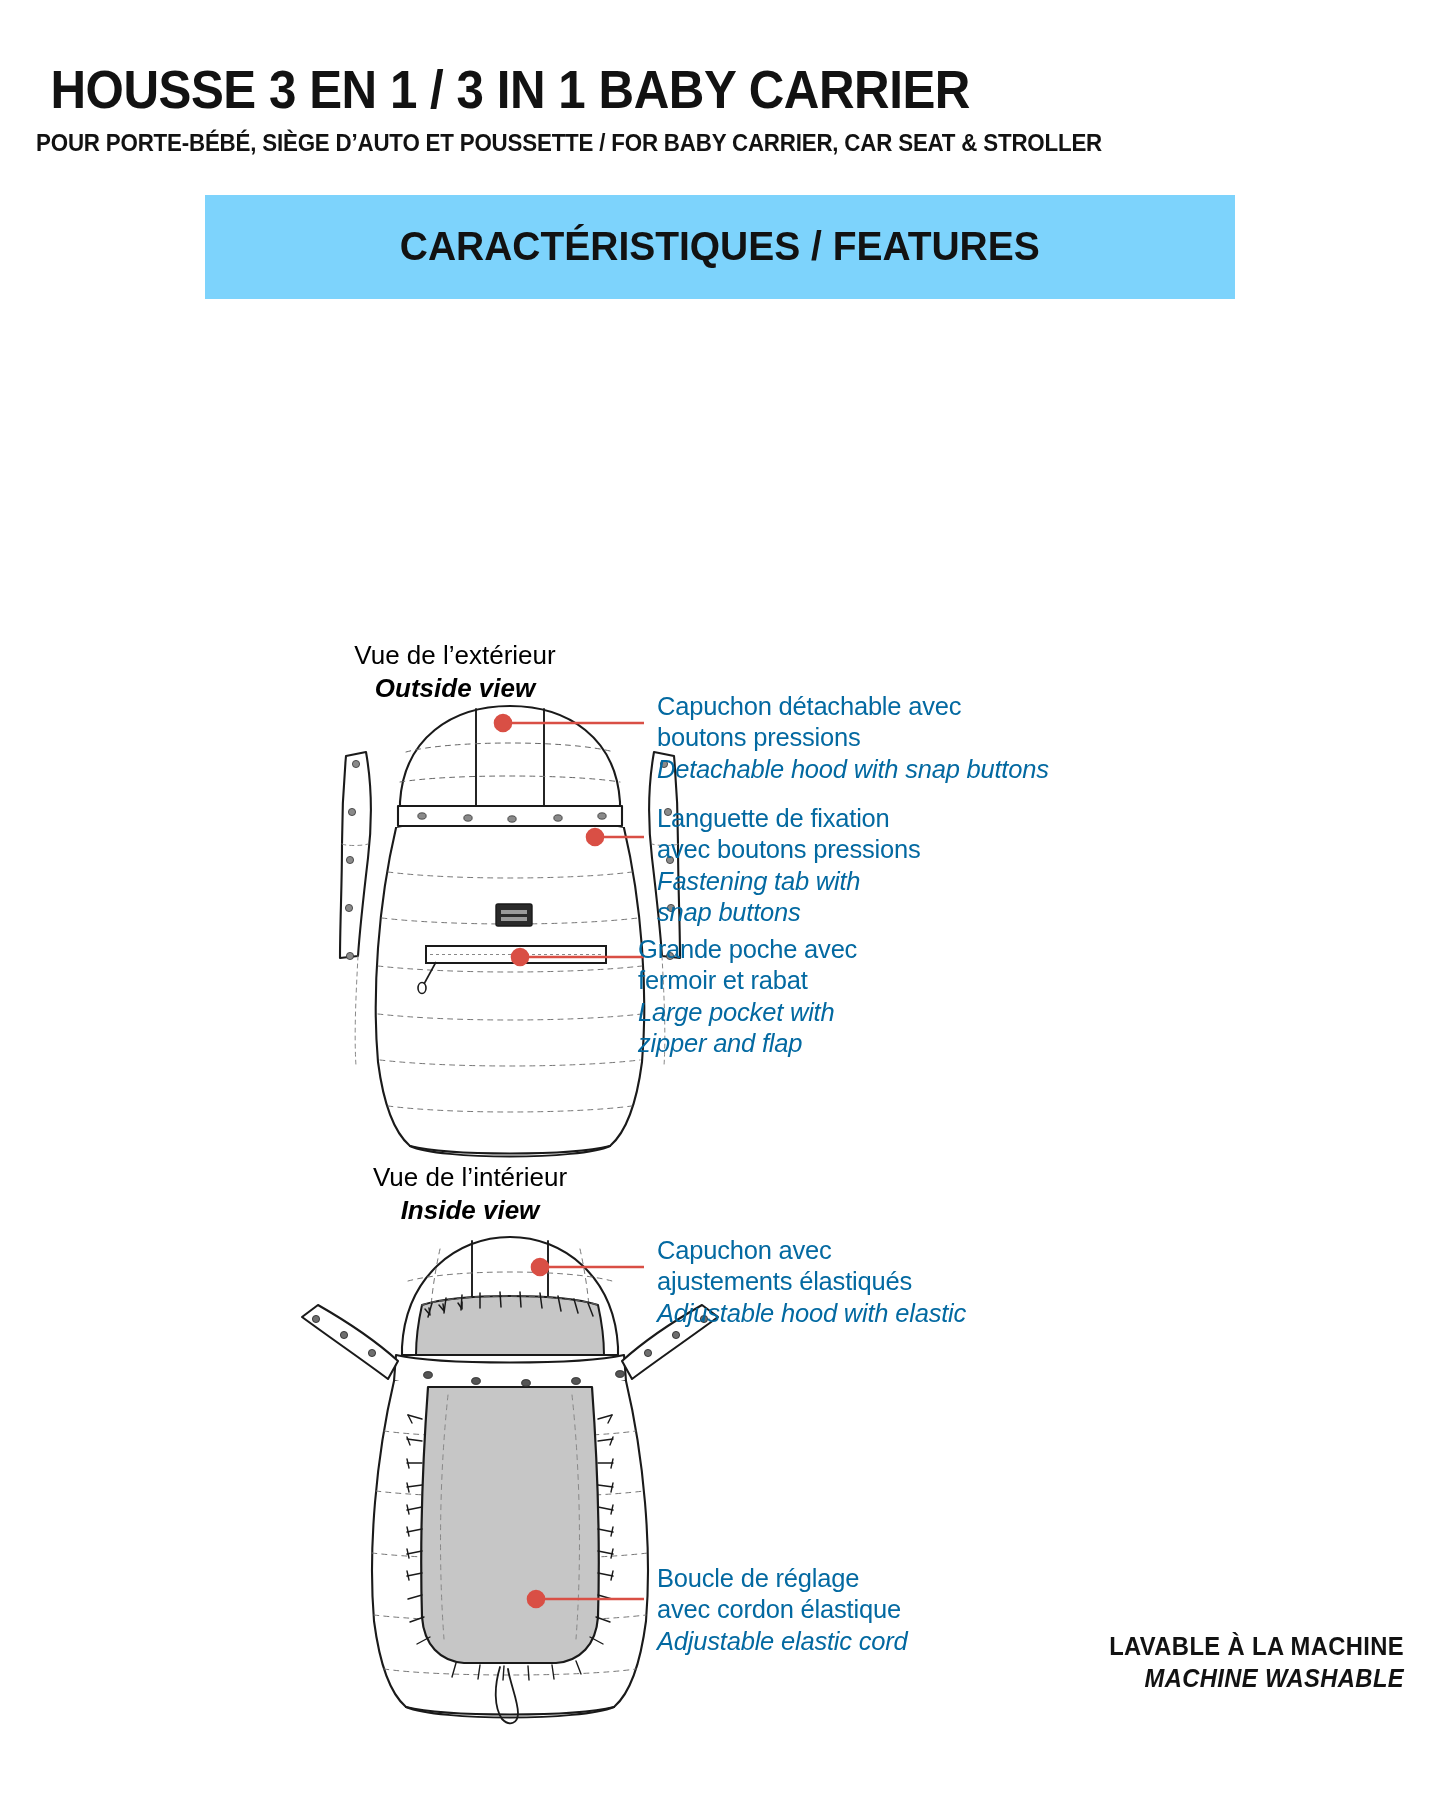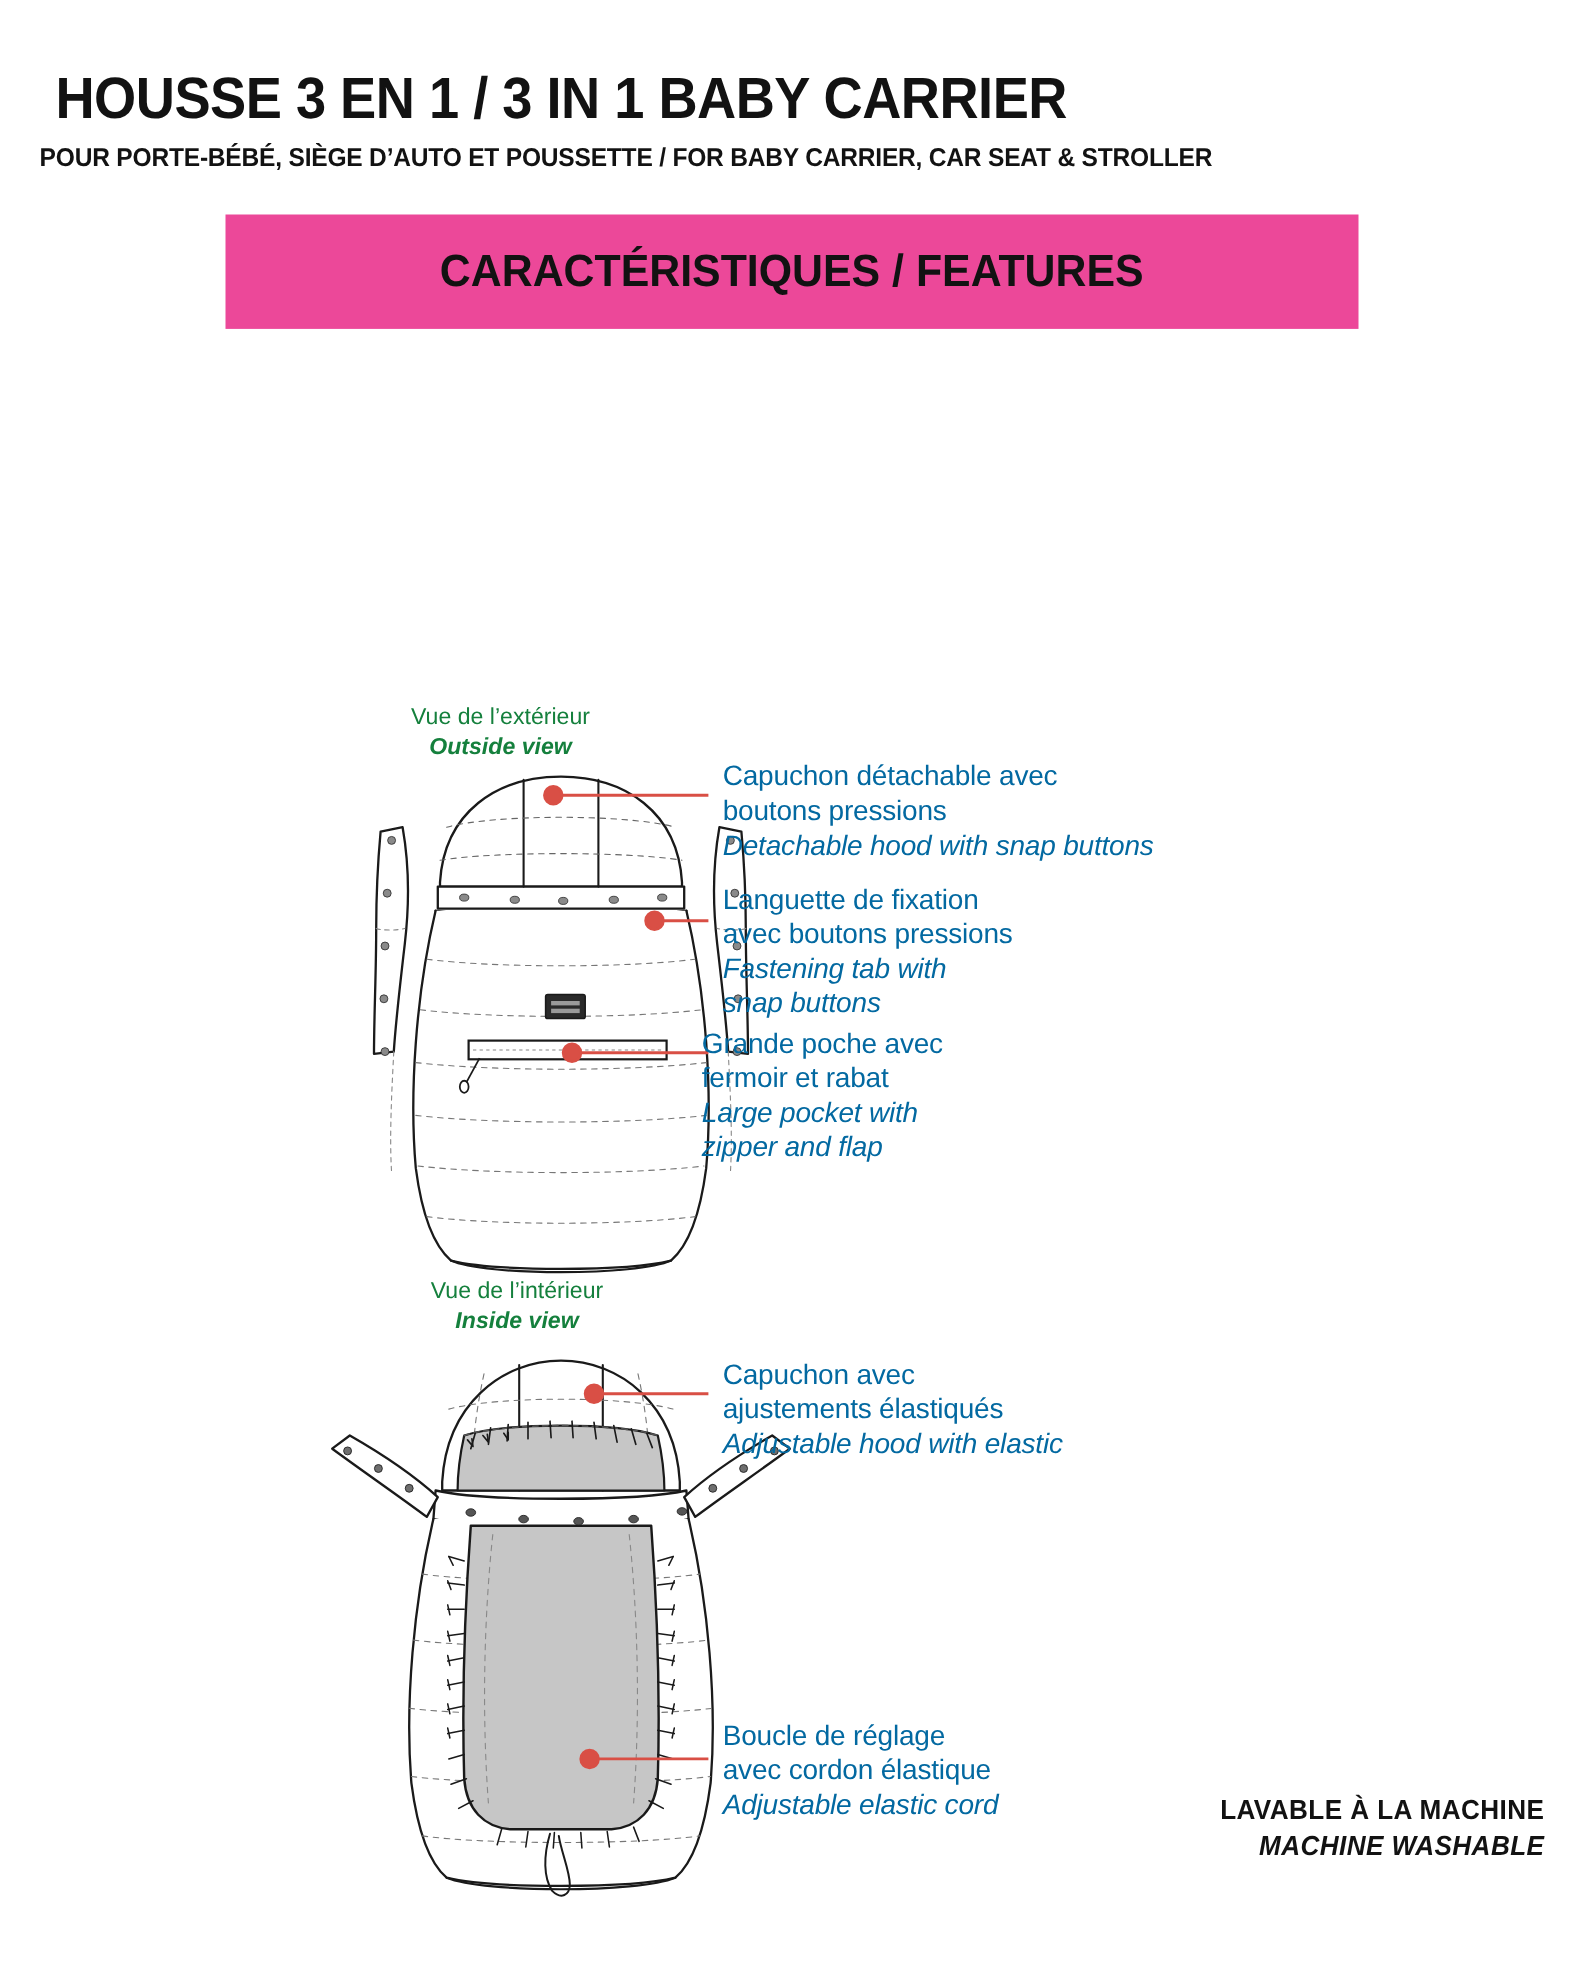--- a/index.html
+++ b/index.html
@@ -39,21 +39,21 @@
     margin: 12px 0 0 0;
     color: #121212;
     transform: scaleX(0.95);
   }
 
   
   .features-band {
     margin: 38px auto 0 auto;
     width: 1030px;
     height: 104px;
-    background: #ec4899;
+    background: #7dd3fc;
     display: flex;
     align-items: center;
     justify-content: center;
   }
   .features-band-title {
     font-family: "Liberation Sans", sans-serif;
     font-weight: bold;
     font-size: 41px;
     letter-spacing: 0px;
     color: #121212;
@@ -62,23 +62,23 @@
 
   
   .figure {
     position: relative;
     width: 1440px;
   }
   .view-label {
     position: absolute;
     text-align: center;
     font-family: "Liberation Sans", sans-serif;
-    font-size: 21px;
+    font-size: 26px;
     line-height: 1.28;
-    color: #15803d;
+    color: #000000;
     white-space: nowrap;
   }
   .view-label .fr { display: block; font-style: normal; }
   .view-label .en { display: block; font-style: italic; font-weight: bold; }
 
   .callout {
     position: absolute;
     font-family: "Liberation Sans", sans-serif;
     font-size: 25.5px;
     line-height: 1.24;

